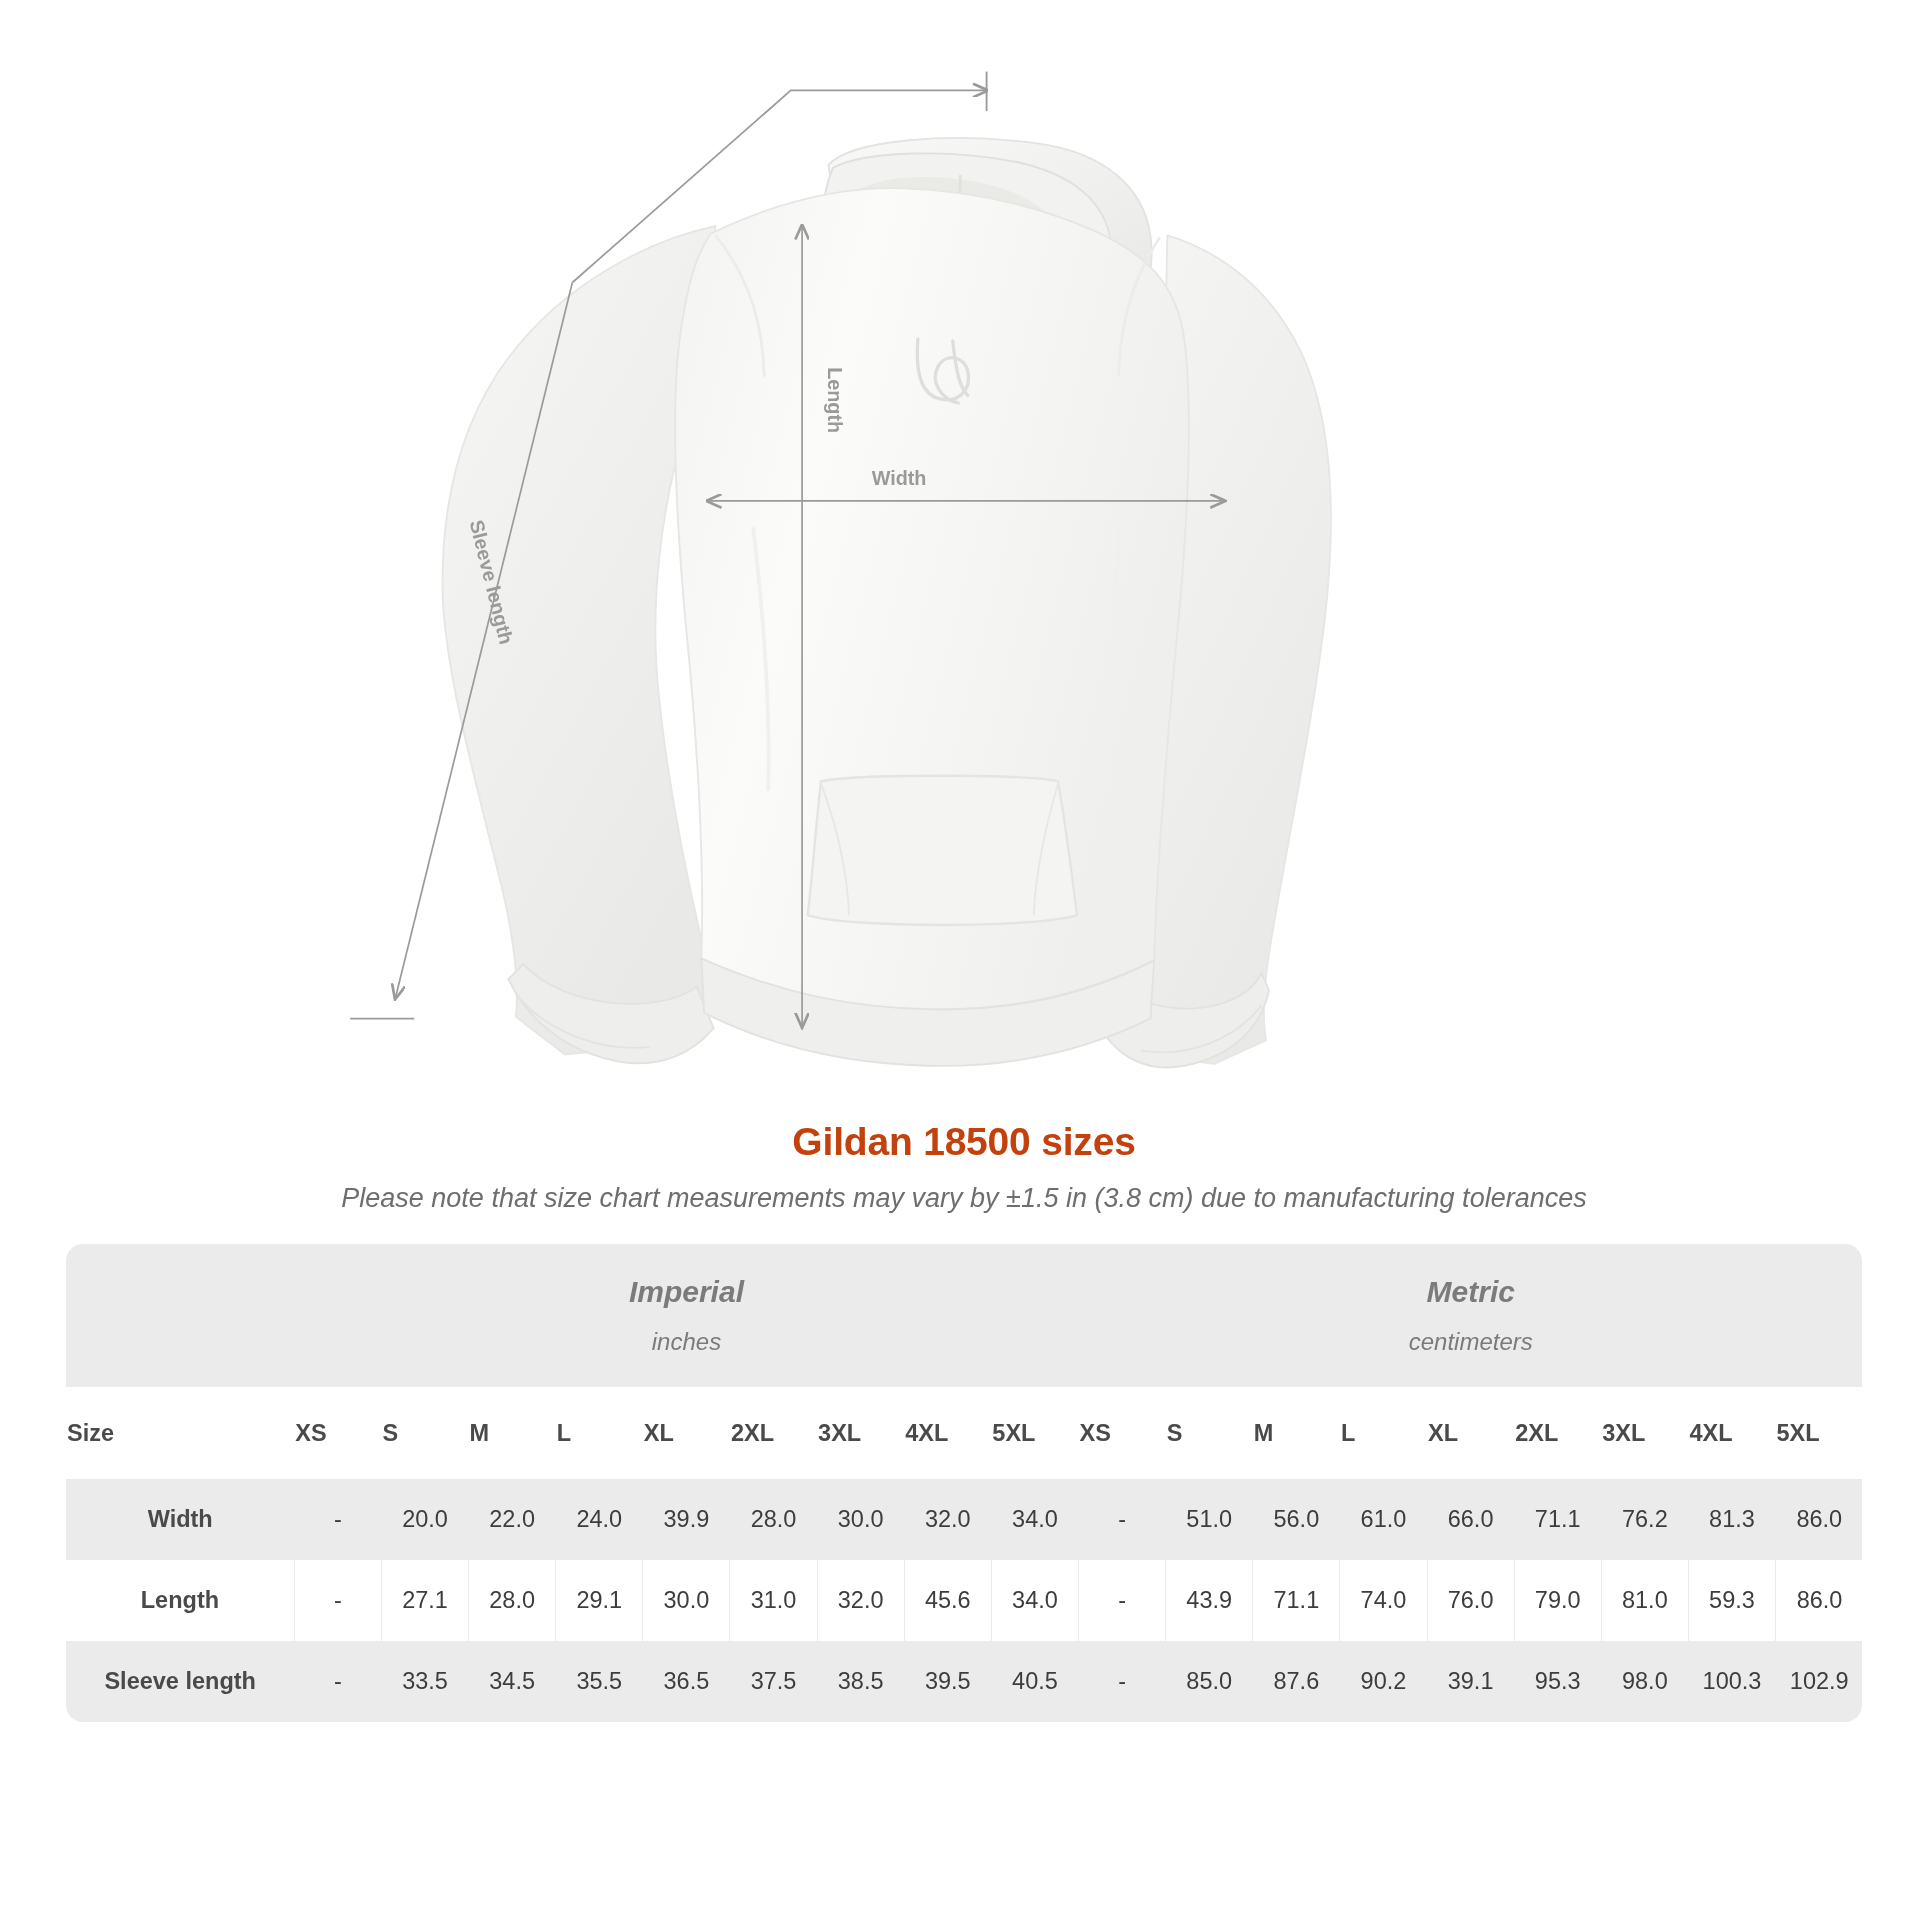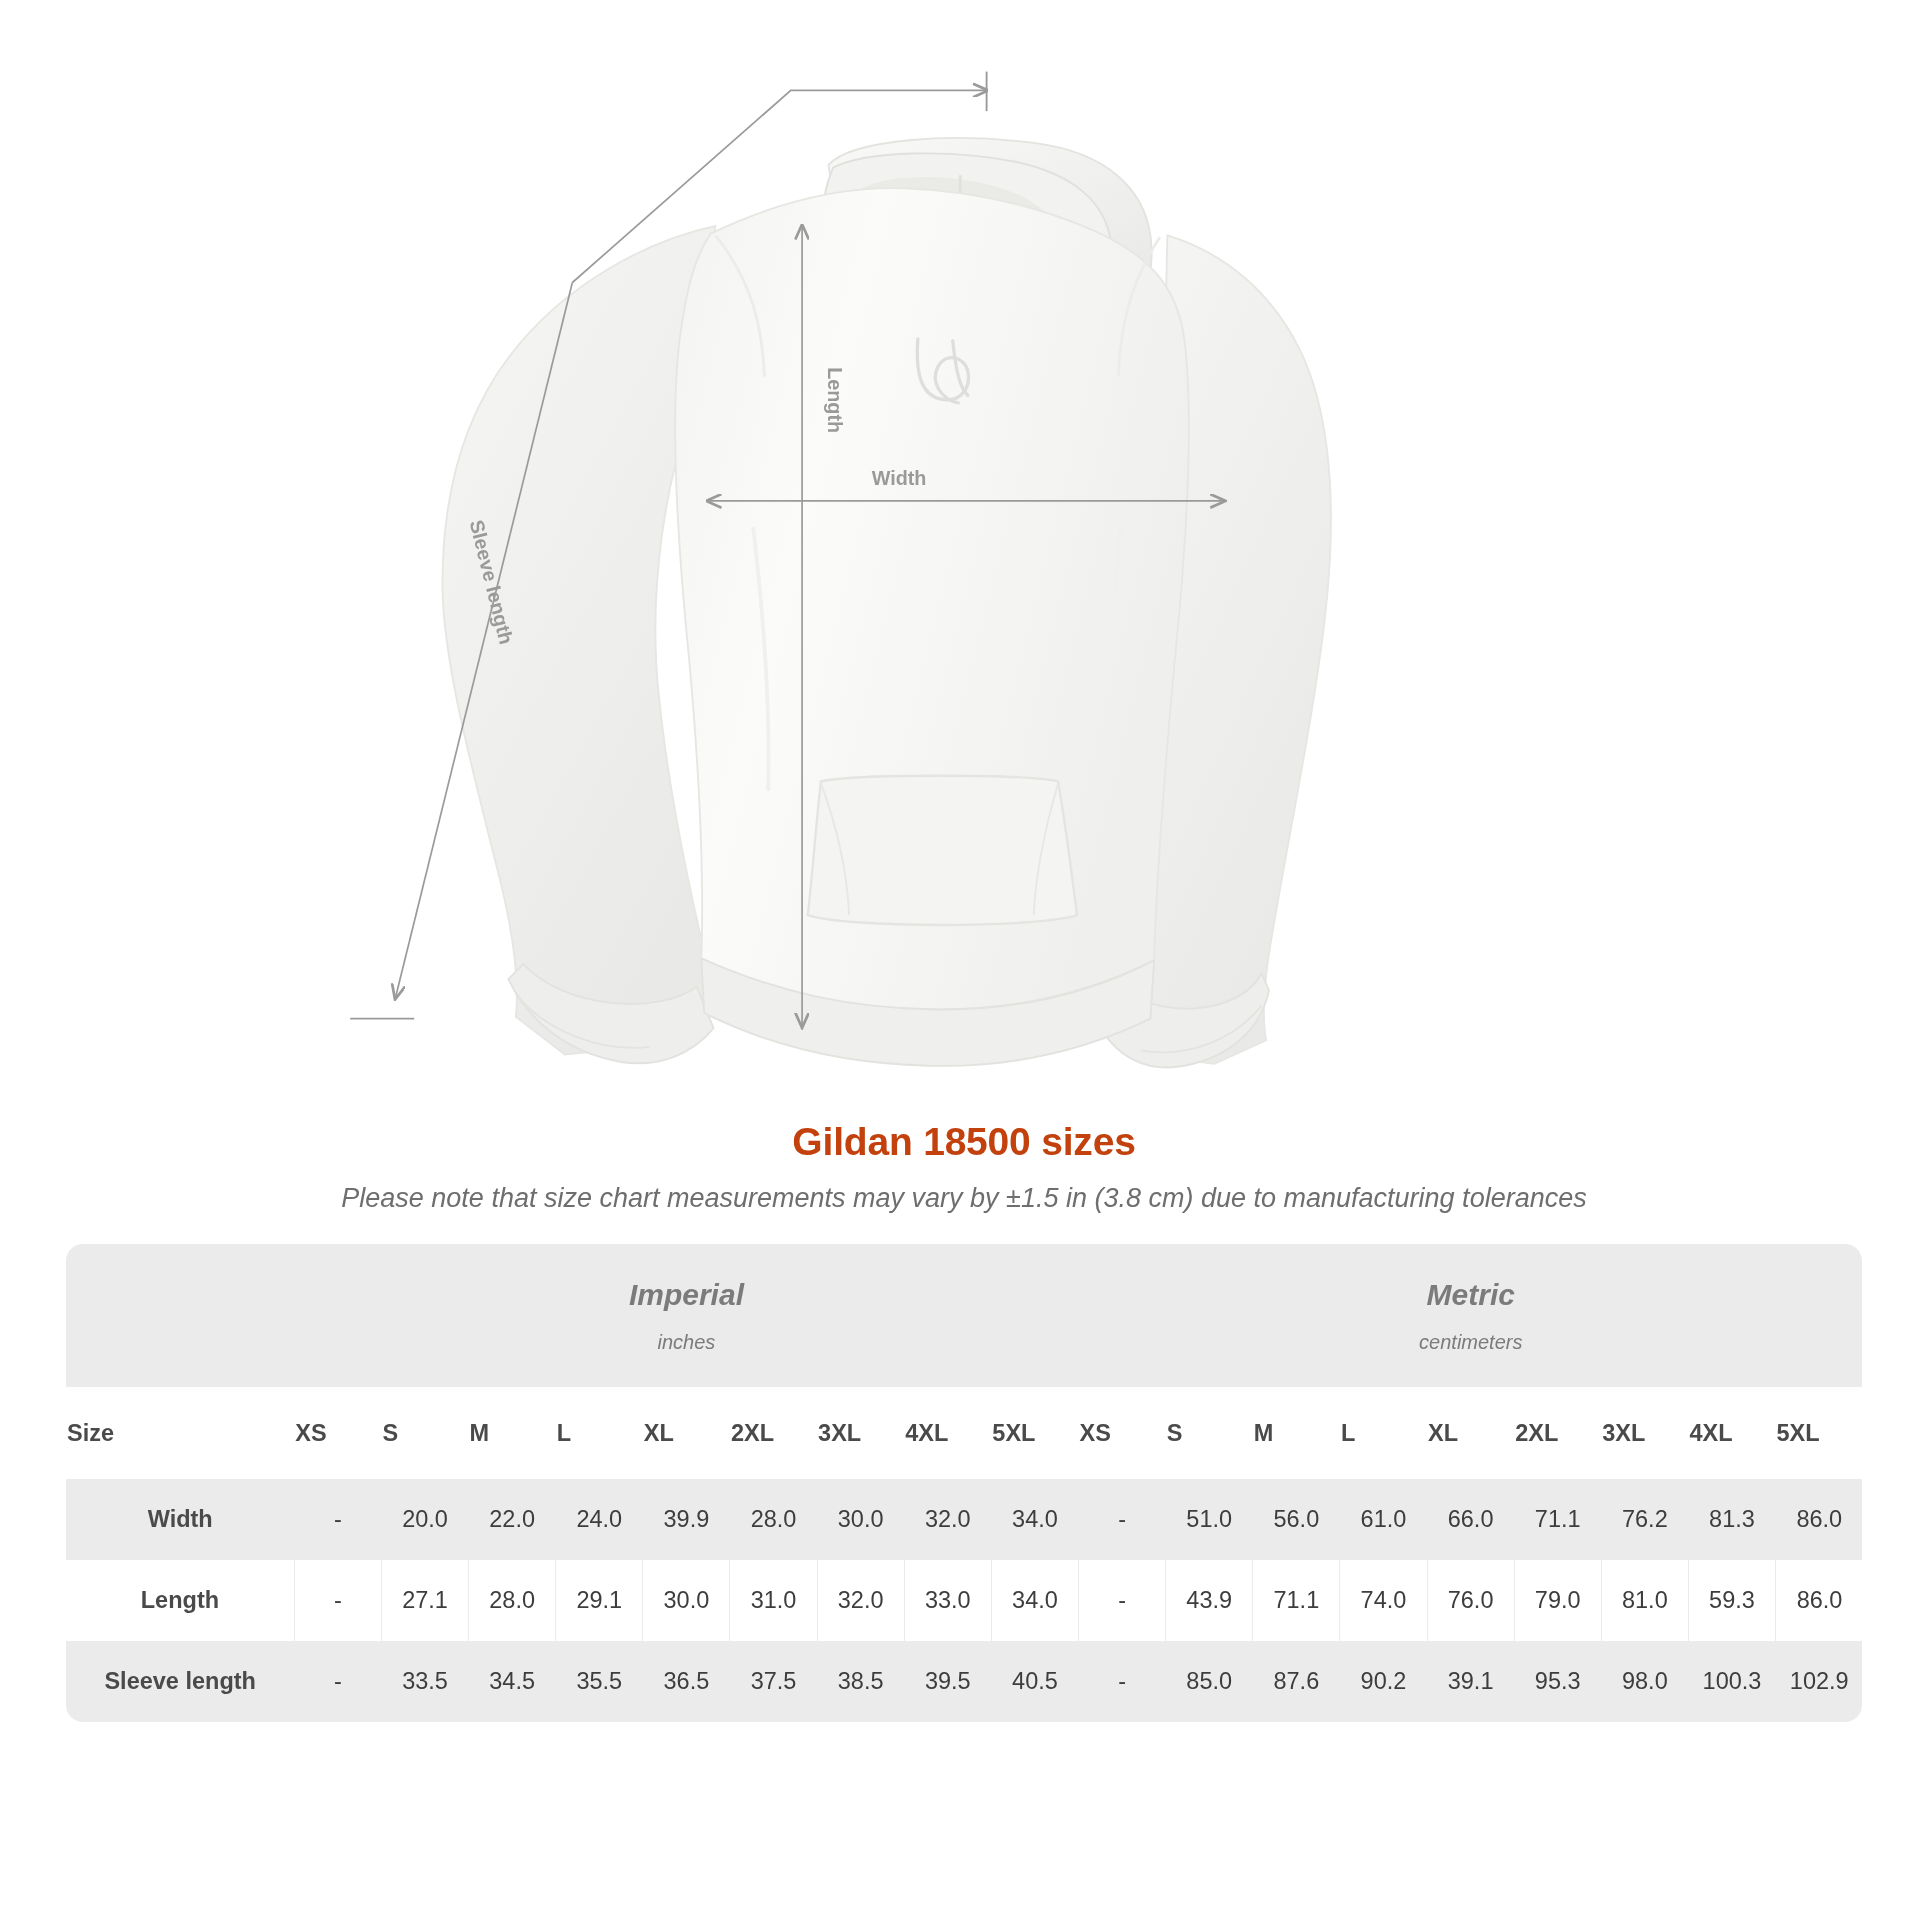--- a/index.html
+++ b/index.html
@@ -75,21 +75,21 @@
   .unit-row td.blank {
     background: #ebebeb;
   }
   .unit-name {
     font-size: 30px;
     font-style: italic;
     font-weight: bold;
     color: #7b7b7b;
   }
   .unit-sub {
-    font-size: 20px;
+    font-size: 24px;
     font-style: italic;
     color: #7b7b7b;
     margin-top: 19px;
   }
   
   .size-row td {
     background: #ffffff;
     height: 90px;
     text-align: left;
     vertical-align: middle;
@@ -315,21 +315,21 @@
 
         <tr class="data-row plain">
           <td>Length</td>
           <td>-</td>
           <td>27.1</td>
           <td>28.0</td>
           <td>29.1</td>
           <td>30.0</td>
           <td>31.0</td>
           <td>32.0</td>
-          <td>33.0</td>
+          <td>45.6</td>
           <td>34.0</td>
           <td>-</td>
           <td>43.9</td>
           <td>71.1</td>
           <td>74.0</td>
           <td>76.0</td>
           <td>79.0</td>
           <td>81.0</td>
           <td>59.3</td>
           <td>86.0</td>

